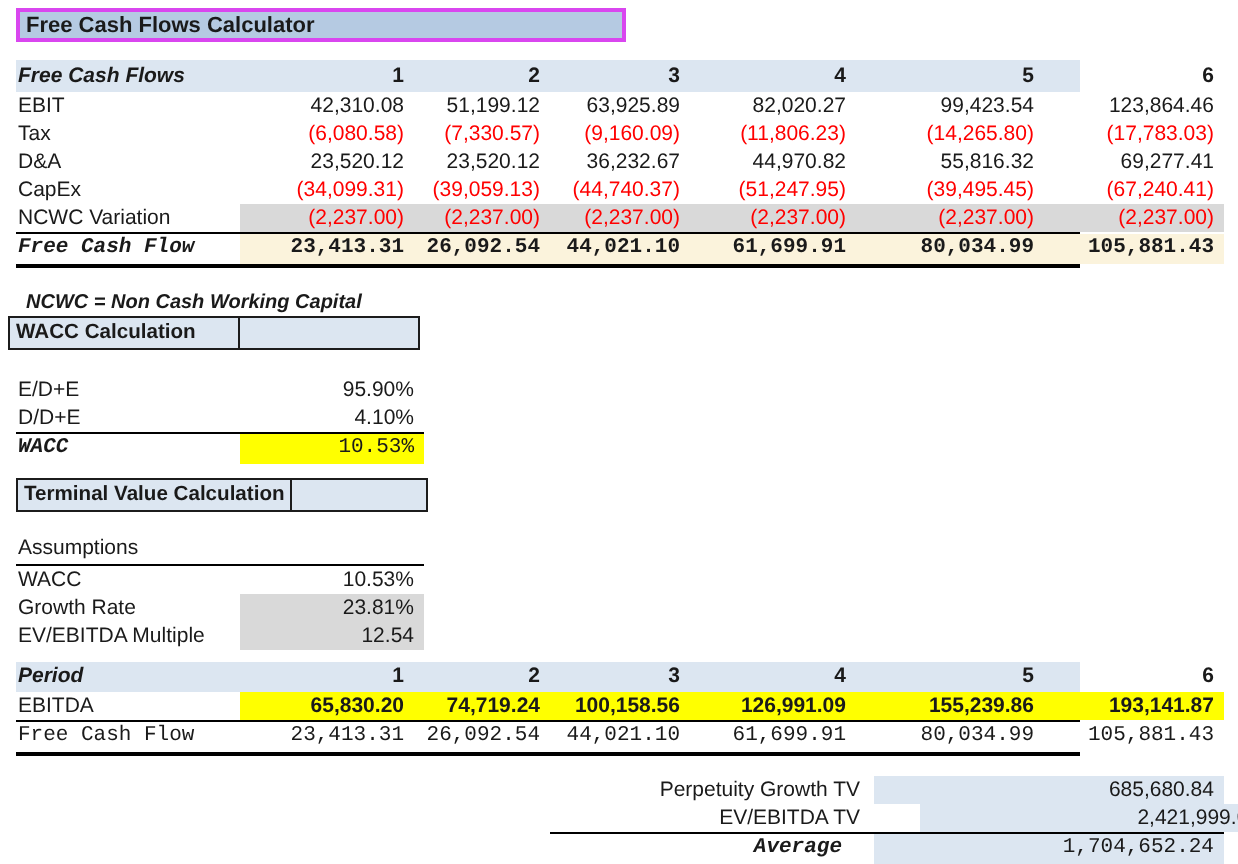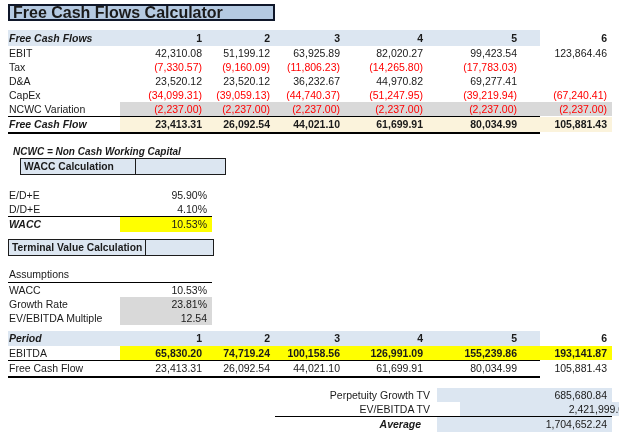--- a/index.html
+++ b/index.html
@@ -4,31 +4,31 @@
 <style>
   html,body{margin:0;padding:0;background:#fff;}
   #sheet{
     position:relative;width:619px;height:432px;background:#ffffff;
     font-family:"Liberation Sans","DejaVu Sans",sans-serif;
     font-size:10.5px;color:#1a1a1a;overflow:hidden;
   }
   .abs{position:absolute;}
   
   .title-box{
-    left:8px;top:4px;width:267px;height:17px;box-sizing:border-box;
-    background:#b5cae2;border:2px solid #0f172a;
+    left:8px;top:4px;width:305px;height:17px;box-sizing:border-box;
+    background:#b5cae2;border:2px solid #d946ef;
     display:flex;align-items:center;padding-left:3px;
-    font-weight:bold;font-size:16px;
+    font-weight:bold;font-size:11px;
   }
   
   .grid7{display:grid;grid-template-columns:112px 87px 68px 70px 83px 94px 90px;width:532px;}
   .grid2{display:grid;grid-template-columns:112px 92px;width:204px;}
   .grid2s{display:grid;grid-template-columns:162px 175px;width:337px;}
   .r{height:14px;line-height:14px;}
-  .r15{height:15px;line-height:15px;}
+  .r15{height:15px;line-height:15px;font-family:Liberation Mono, monospace;}
   .band{height:16px;line-height:16px;background:#dce6f1;}
   .c{overflow:hidden;white-space:nowrap;}
   .label{padding-left:1px;}
   .num{text-align:right;padding-right:5px;}
   .b{font-weight:bold;}
   .bi{font-weight:bold;font-style:italic;}
   .neg{color:#ff0000;}
   .gray{background:#d9d9d9;}
   .yellow{background:#ffff00;}
   .cream{background:#fbf3dc;}
@@ -69,43 +69,45 @@
       <div class="c num">42,310.08</div>
       <div class="c num">51,199.12</div>
       <div class="c num">63,925.89</div>
       <div class="c num">82,020.27</div>
       <div class="c num">99,423.54</div>
       <div class="c num">123,864.46</div>
     </div>
 
     <div class="grid7 r">
       <div class="c label">Tax</div>
+      <div class="c num neg">(6,080.58)</div>
       <div class="c num neg">(7,330.57)</div>
       <div class="c num neg">(9,160.09)</div>
       <div class="c num neg">(11,806.23)</div>
       <div class="c num neg">(14,265.80)</div>
       <div class="c num neg">(17,783.03)</div>
     </div>
 
     <div class="grid7 r">
       <div class="c label">D&amp;A</div>
       <div class="c num">23,520.12</div>
       <div class="c num">23,520.12</div>
       <div class="c num">36,232.67</div>
       <div class="c num">44,970.82</div>
+      <div class="c num">55,816.32</div>
       <div class="c num">69,277.41</div>
     </div>
 
     <div class="grid7 r">
       <div class="c label">CapEx</div>
       <div class="c num neg">(34,099.31)</div>
       <div class="c num neg">(39,059.13)</div>
       <div class="c num neg">(44,740.37)</div>
       <div class="c num neg">(51,247.95)</div>
-      <div class="c num neg">(39,219.94)</div>
+      <div class="c num neg">(39,495.45)</div>
       <div class="c num neg">(67,240.41)</div>
     </div>
 
     <div class="grid7 r">
       <div class="c label">NCWC Variation</div>
       <div class="c num neg gray">(2,237.00)</div>
       <div class="c num neg gray">(2,237.00)</div>
       <div class="c num neg gray">(2,237.00)</div>
       <div class="c num neg gray">(2,237.00)</div>
       <div class="c num neg gray">(2,237.00)</div>
@@ -118,21 +120,21 @@
       <div class="c num b cream">26,092.54</div>
       <div class="c num b cream">44,021.10</div>
       <div class="c num b cream">61,699.91</div>
       <div class="c num b cream">80,034.99</div>
       <div class="c num b cream">105,881.43</div>
     </div>
   </div>
 
   <div class="abs note" style="left:13px;top:146px;">NCWC = Non Cash Working Capital</div>
 
-  <div class="abs hdr-cells" style="left:20px;top:158px;">
+  <div class="abs hdr-cells" style="left:4px;top:158px;">
     <div class="hdr-cell" style="width:116px;">WACC Calculation</div>
     <div class="hdr-cell" style="width:91px;"></div>
   </div>
 
   <div class="abs" style="left:8px;top:188px;">
     <div class="grid2 r">
       <div class="c label">E/D+E</div>
       <div class="c num">95.90%</div>
     </div>
     <div class="grid2 r thinbottom" style="border-bottom-width:1.5px;">

